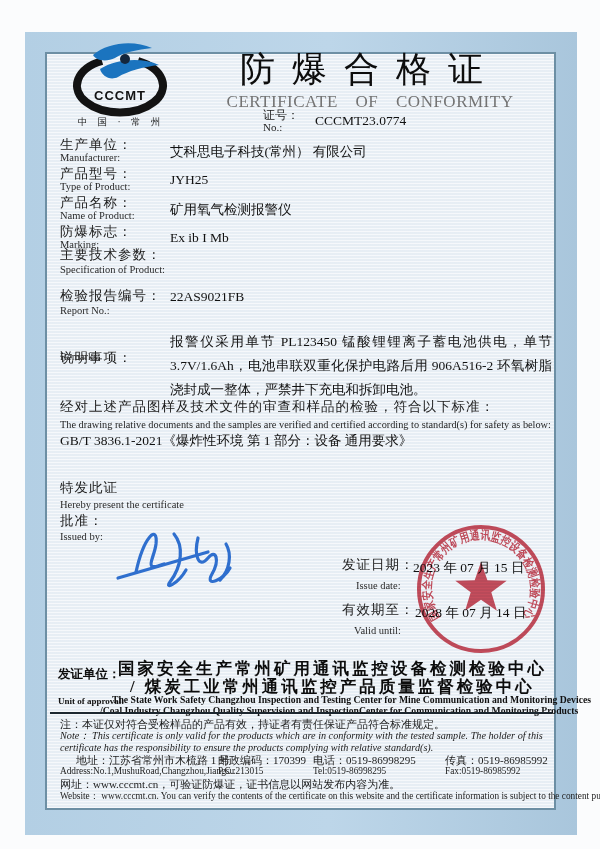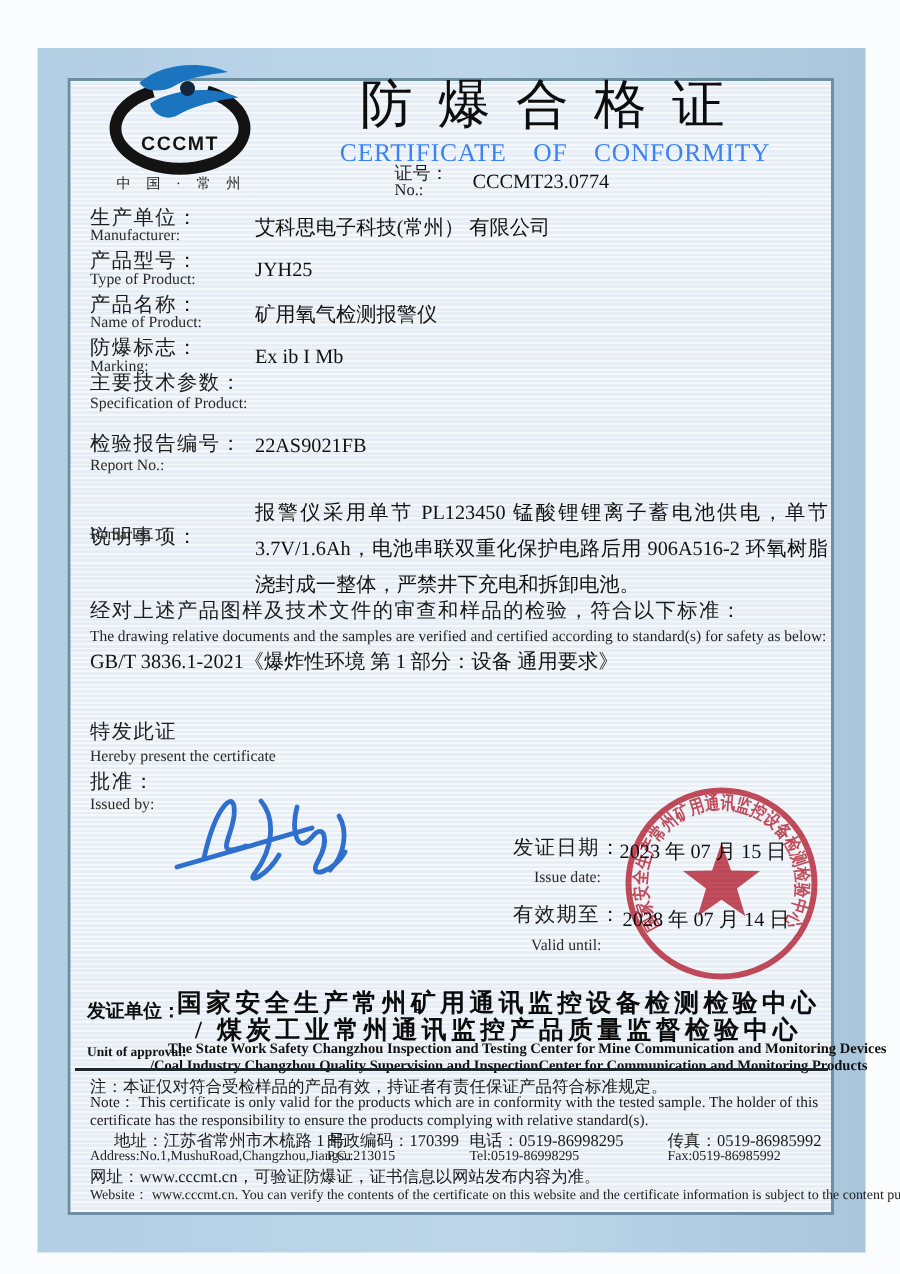--- a/index.html
+++ b/index.html
@@ -10,21 +10,21 @@
   .frame { position:absolute; left:45px; top:52px; width:511px; height:758px;
            border:2px solid #6d8fa4;
            background:
              repeating-linear-gradient(180deg, rgba(255,255,255,0.45) 0 1px, rgba(210,222,233,0.25) 1px 3px),
              #eef3f8; }
   .abs { position:absolute; }
   .cn-label { font-size:13.5px; color:#1c1c1c; letter-spacing:1px; }
   .en-label { font-size:10.5px; color:#2a2a2a; }
   .val { font-size:13.5px; color:#111; }
   .title-cn { font-size:35px; color:#0d0d0d; letter-spacing:17px; font-weight:500; white-space:nowrap; }
-  .title-en { font-size:17px; color:#3b82f6; word-spacing:13px; letter-spacing:0.5px; }
+  .title-en { font-size:17px; color:#737373; word-spacing:13px; letter-spacing:0.5px; }
   sub { font-size:9px; }
   i.sym { font-family:"Liberation Serif", serif; }
   .unit-cn { font-size:16.5px; font-weight:bold; color:#0c0c0c; letter-spacing:3px; white-space:nowrap; }
   .unit-en { font-size:9.7px; font-weight:bold; color:#101010; white-space:nowrap; }
   .small { font-size:11px; color:#1a1a1a; }
   .xsmall { font-size:9.3px; color:#222; }
   .rule { position:absolute; left:50px; top:712px; width:502px; height:2px; background:#1c2730; }
   .stamp { mix-blend-mode:multiply; opacity:0.92; }
   .nowrap { white-space:nowrap; }
 </style>
@@ -117,21 +117,21 @@
   <div class="abs" style="left:58px;top:666px;font-size:12.5px;font-weight:bold;color:#0e0e0e;">发证单位：</div>
   <div class="abs unit-cn" style="left:118px;top:658px;">国家安全生产常州矿用通讯监控设备检测检验中心</div>
   <div class="abs unit-cn" style="left:130px;top:676px;">/ 煤炭工业常州通讯监控产品质量监督检验中心</div>
   <div class="abs" style="left:58px;top:696px;font-size:9px;font-weight:bold;color:#141414;">Unit of approval:</div>
   <div class="abs unit-en" style="left:112px;top:694px;">The State Work Safety Changzhou Inspection and Testing Center for Mine Communication and Monitoring Devices</div>
   <div class="abs unit-en" style="left:100px;top:705px;">/Coal Industry Changzhou Quality Supervision and InspectionCenter for Communication and Monitoring Products</div>
 
   <div class="rule"></div>
 
   <div class="abs small" style="left:60px;top:717px;">注：本证仅对符合受检样品的产品有效，持证者有责任保证产品符合标准规定。</div>
-  <div class="abs" style="left:60px;top:730px;width:492px;font-size:10.2px;line-height:11.5px;color:#1a1a1a;">Note：  This certificate is only valid for the products which are in conformity with the tested sample. The holder of this certificate has the responsibility to ensure the products complying with relative standard(s).</div>
+  <div class="abs" style="left:60px;top:730px;width:492px;font-size:10.2px;line-height:11.5px;color:#1a1a1a;font-style:italic;">Note：  This certificate is only valid for the products which are in conformity with the tested sample. The holder of this certificate has the responsibility to ensure the products complying with relative standard(s).</div>
 
   <div class="abs small nowrap" style="left:76px;top:753px;">地址：江苏省常州市木梳路 1 号</div>
   <div class="abs small nowrap" style="left:218px;top:753px;">邮政编码：170399</div>
   <div class="abs small nowrap" style="left:313px;top:753px;">电话：0519-86998295</div>
   <div class="abs small nowrap" style="left:445px;top:753px;">传真：0519-86985992</div>
 
   <div class="abs xsmall nowrap" style="left:60px;top:766px;">Address:No.1,MushuRoad,Changzhou,Jiangsu</div>
   <div class="abs xsmall nowrap" style="left:218px;top:766px;">P.C.:213015</div>
   <div class="abs xsmall nowrap" style="left:313px;top:766px;">Tel:0519-86998295</div>
   <div class="abs xsmall nowrap" style="left:445px;top:766px;">Fax:0519-86985992</div>

